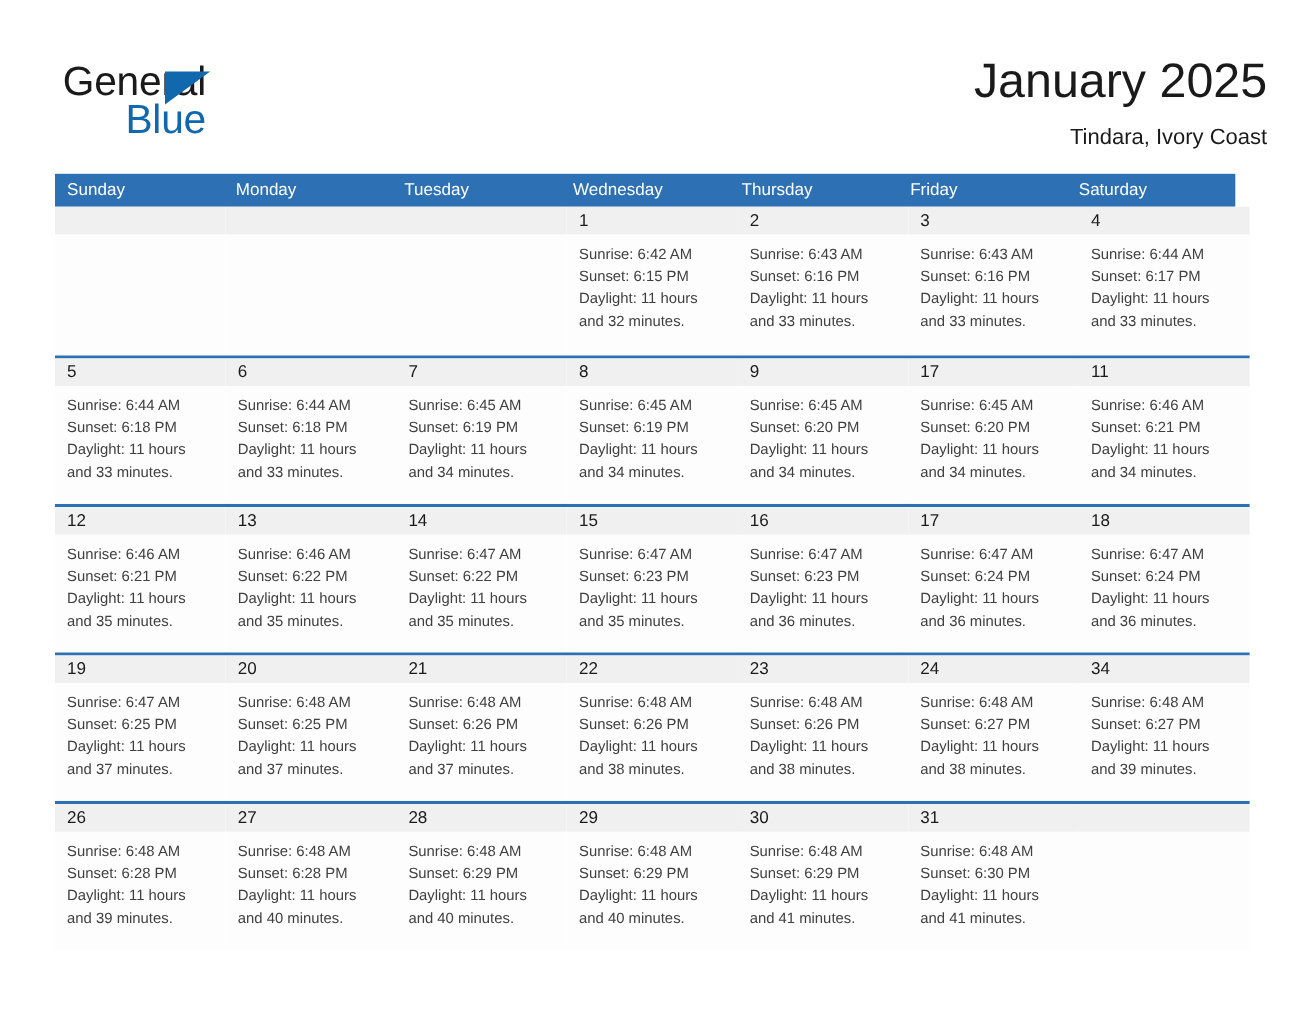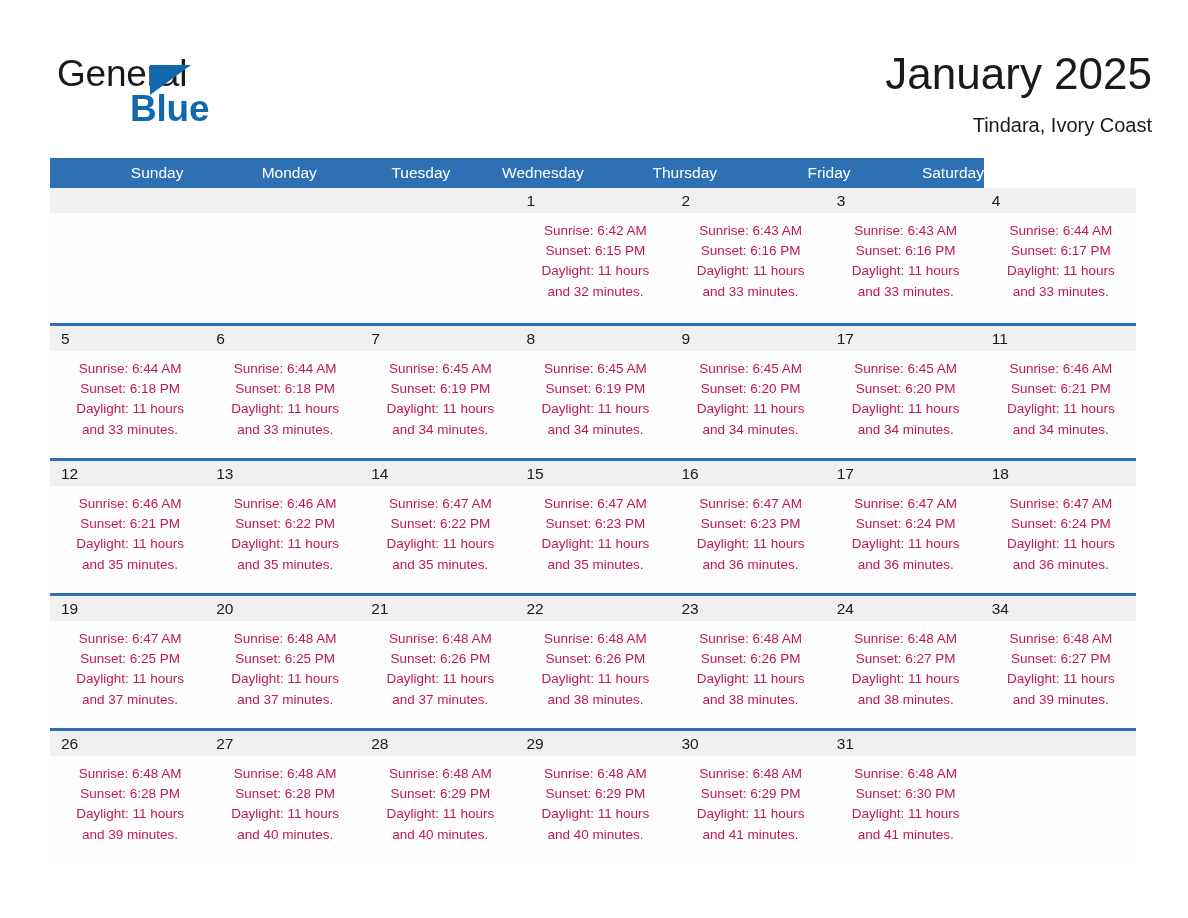--- a/index.html
+++ b/index.html
@@ -50,27 +50,26 @@
     position: absolute;
     left: 93px;
     top: 13px;
     width: 0;
     height: 0;
     border-left: 41px solid #1268ad;
     border-bottom: 30px solid transparent;
   }
   .logo-blue {
     position: absolute;
-    left: 73px;
+    left: 57px;
     top: 35px;
     font-size: 37px;
     color: #1268ad;
     line-height: 44px;
     letter-spacing: -0.2px;
-    font-weight: bold;
   }
 
   .title-block {
     position: absolute;
     right: 36px;
     top: 48px;
     text-align: right;
   }
   .month-title {
     font-size: 44px;
@@ -90,24 +89,23 @@
 
   
   .calendar {
     position: absolute;
     left: 50px;
     top: 158px;
     width: 1086px;
   }
   .cal-head {
     display: flex;
-    width: 934px;
+    width: 1073px;
     height: 30px;
     background: #2d70b3;
-    text-align: right;
   }
   .cal-head .hcell {
     width: 155.14px;
     box-sizing: border-box;
     color: #ffffff;
     font-size: 15.5px;
     line-height: 30px;
     padding-left: 11px;
     white-space: nowrap;
     overflow: hidden;
@@ -138,22 +136,21 @@
     padding-left: 11px;
     box-sizing: border-box;
   }
   .cell.empty .daynum {
     background: #f0f0f0;
   }
   .info {
     padding: 8px 6px 0 11px;
     font-size: 13.5px;
     line-height: 20.2px;
-    color: #be185d;
-    text-align: center;
+    color: #404040;
   }
   .info div {
     white-space: nowrap;
   }
 </style>
 </head>
 <body>
 
 <div class="page">
 

